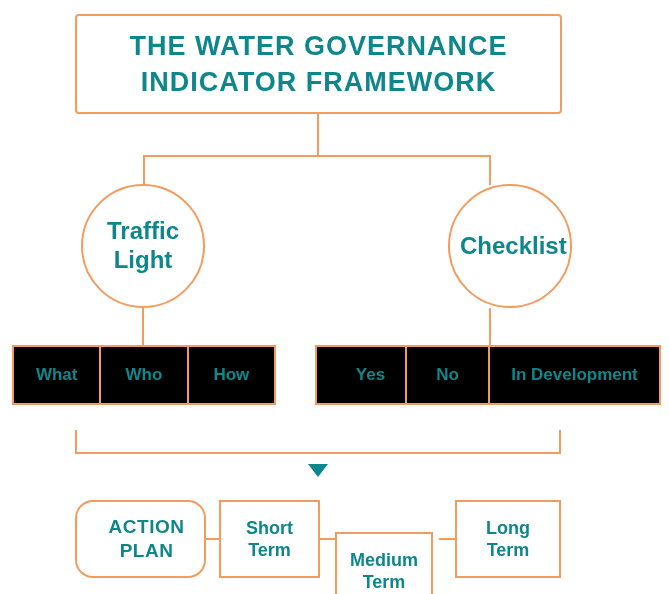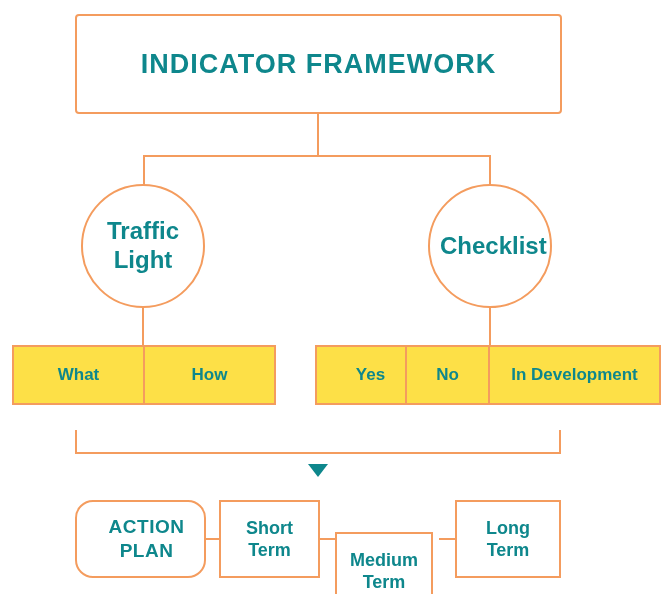--- a/index.html
+++ b/index.html
@@ -39,30 +39,30 @@
   }
 
   
   .circle {
     border-radius: 50%;
     width: 124px; height: 124px;
     font-size: 24px;
     line-height: 1.2;
   }
   .circle-left  { left: 81px;  top: 184px; }
-  .circle-right { left: 428px; top: 184px; text-align: center; }
+  .circle-right { left: 448px; top: 184px; text-align: center; }
   .circle .lbl { max-width: 100px; }
 
   
   .opt-row {
     position: absolute;
     top: 345px; height: 60px;
     display: flex;
     border: 2px solid #F49C5E;
-    background: #fde047;
+    background: #000000;
   }
   .opt-row-left  { left: 12px;  width: 264px; }
   .opt-row-right { left: 315px; width: 346px; }
   .opt-cell {
     display: flex; align-items: center; justify-content: center;
     text-align: center;
     color: #0E878C; font-weight: bold; font-size: 17px;
     border-right: 2px solid #F49C5E;
     flex: 1 1 0;
   }
@@ -103,40 +103,42 @@
   .action-short  { left: 219px; width: 101px; }
   .action-medium { left: 335px; width: 98px; margin-top: 32px; }
   .action-long   { left: 455px; width: 106px; }
 </style>
 </head>
 <body>
 
 <div class="canvas">
 
   <div class="box title-box">
+    <span>THE WATER GOVERNANCE</span>
     <span>INDICATOR FRAMEWORK</span>
   </div>
 
   <div class="line" style="left:317px; top:114px; width:2px; height:42px;"></div>
   <div class="line" style="left:143px; top:155px; width:348px; height:2px;"></div>
   <div class="line" style="left:143px; top:155px; width:2px; height:30px;"></div>
   <div class="line" style="left:489px; top:155px; width:2px; height:30px;"></div>
 
   <div class="box circle circle-left">
     <span class="lbl">Traffic Light</span>
   </div>
   <div class="box circle circle-right">
     <span class="lbl">Checklist</span>
   </div>
 
   <div class="line" style="left:142px; top:308px; width:2px; height:37px;"></div>
   <div class="line" style="left:489px; top:308px; width:2px; height:37px;"></div>
 
   <div class="opt-row opt-row-left">
     <div class="opt-cell">What</div>
+    <div class="opt-cell">Who</div>
     <div class="opt-cell">How</div>
   </div>
 
   <div class="opt-row opt-row-right">
     <div class="opt-cell cell-yes">Yes</div>
     <div class="opt-cell cell-no">No</div>
     <div class="opt-cell cell-dev">In Development</div>
   </div>
 
   <div class="bracket"></div>

